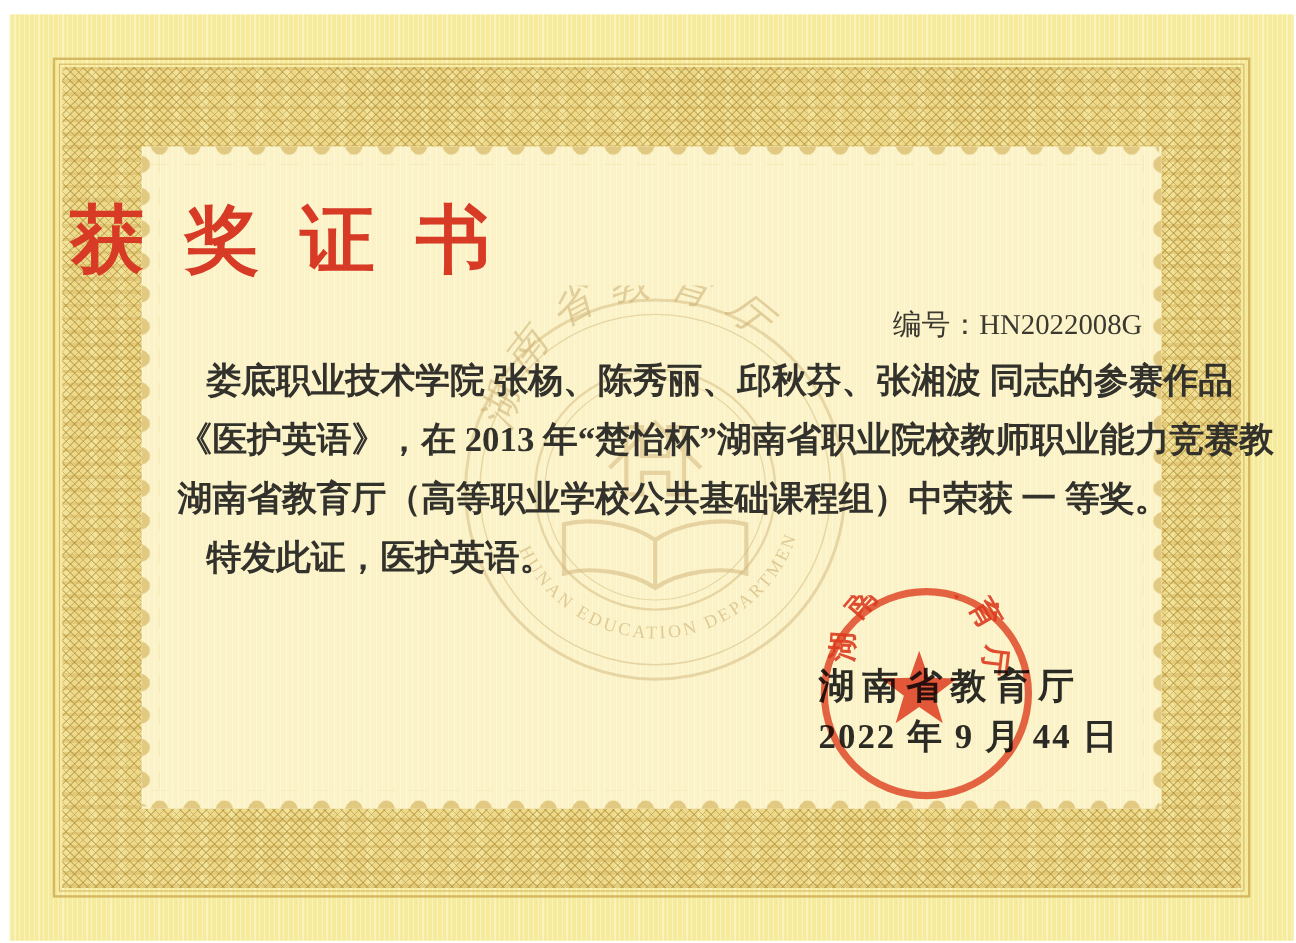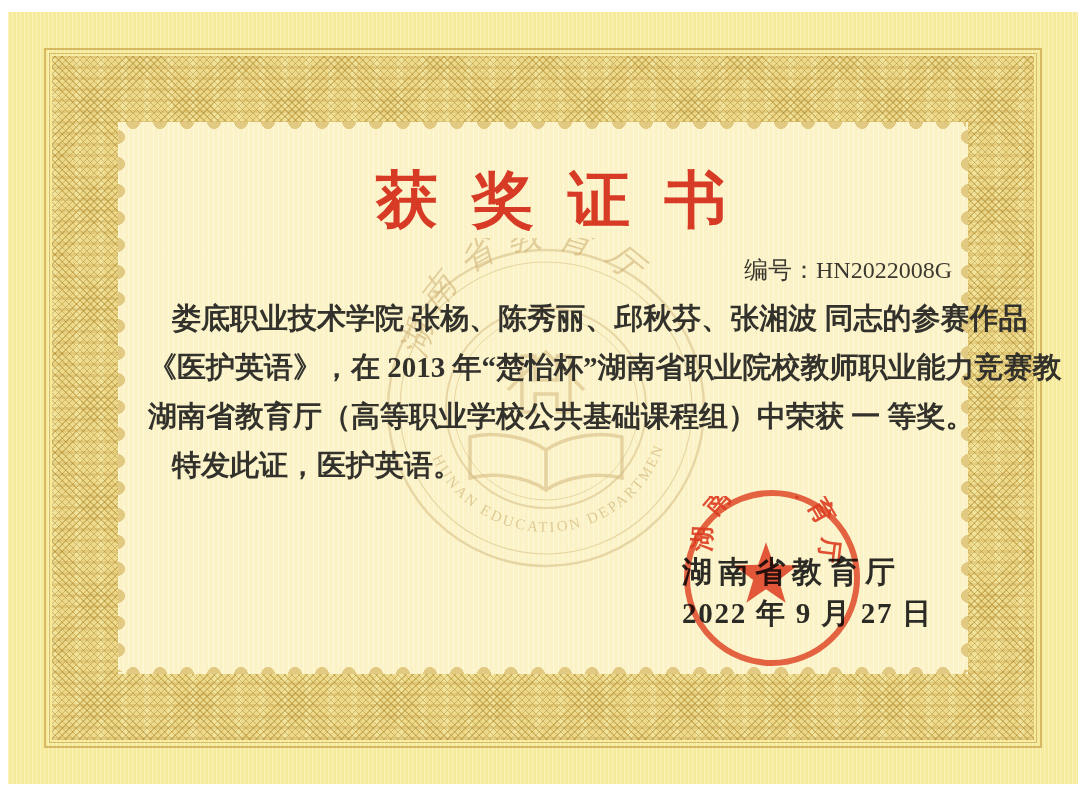--- a/index.html
+++ b/index.html
@@ -37,21 +37,21 @@
     background:radial-gradient(17px 13px at -3px 13px,#dcbf70 58%,rgba(220,191,112,0) 60%) left top/15px 27px repeat-y;}
   .ruffle.right{top:112px;bottom:112px;right:110px;width:15px;
     background:radial-gradient(17px 13px at 18px 13px,#dcbf70 58%,rgba(220,191,112,0) 60%) left top/15px 27px repeat-y;}
 
   
   .watermark{position:absolute;left:368px;top:226px;width:340px;height:340px;pointer-events:none;}
   .wm-arc-cn{font-size:34px;font-style:italic;fill:#cdae72;opacity:.55;letter-spacing:14px;}
   .wm-arc-en{font-size:15px;fill:#cdae72;opacity:.6;letter-spacing:2.5px;font-family:"Liberation Serif",serif;}
 
   
-  .title{position:absolute;left:16px;right:0;top:146px;text-align:center;
+  .title{position:absolute;left:16px;right:0;top:146px;text-align:left;
     font-size:62px;font-weight:bold;color:#d73b26;letter-spacing:.55em;text-indent:.55em;}
   .serial{position:absolute;left:715px;top:242px;font-size:24px;color:#3a382f;white-space:nowrap;padding-left:21px;}
   .body-block{position:absolute;left:140px;top:282px;width:810px;color:#33312c;
     font-size:29px;line-height:49px;font-weight:600;}
   .body-line{white-space:nowrap;}
   .body-line.indent{padding-left:24px;}
   .sig-issuer{position:absolute;left:674px;top:540px;font-size:30px;font-weight:600;
     color:#2c2a24;letter-spacing:.22em;white-space:nowrap;}
   .sig-date{position:absolute;left:674px;top:582px;font-size:29px;font-weight:600;
     color:#2c2a24;letter-spacing:.06em;white-space:nowrap;}
@@ -111,21 +111,21 @@
     </div>
 
     <div class="body-block">
       <div class="body-line indent">娄底职业技术学院 张杨、陈秀丽、邱秋芬、张湘波 同志的参赛作品</div>
       <div class="body-line">《医护英语》，在 2013 年“楚怡杯”湖南省职业院校教师职业能力竞赛教</div>
       <div class="body-line">湖南省教育厅（高等职业学校公共基础课程组）中荣获 一 等奖。</div>
       <div class="body-line indent">特发此证，医护英语。</div>
     </div>
 
     <div class="sig-issuer">湖南省教育厅</div>
-    <div class="sig-date">2022 年 9 月 27 日</div>
+    <div class="sig-date">2022 年 9 月 44 日</div>
 
     <div class="seal">
       <svg width="152" height="152" viewBox="0 0 164 164">
         <defs>
           <path id="sealArc" d="M24 66 A60 60 0 1 1 140 66"></path>
         </defs>
         <text class="seal-arc">
           <textPath href="#sealArc" startOffset="6" textLength="218" lengthAdjust="spacing">湖南省教育厅</textPath>
         </text>
         <polygon points="82,50 90.5,74.3 116.2,74.9 95.8,90.5 103.2,115.1 82,100.5 60.8,115.1 68.2,90.5 47.8,74.9 73.5,74.3" fill="rgba(224,62,40,0.85)"></polygon>

